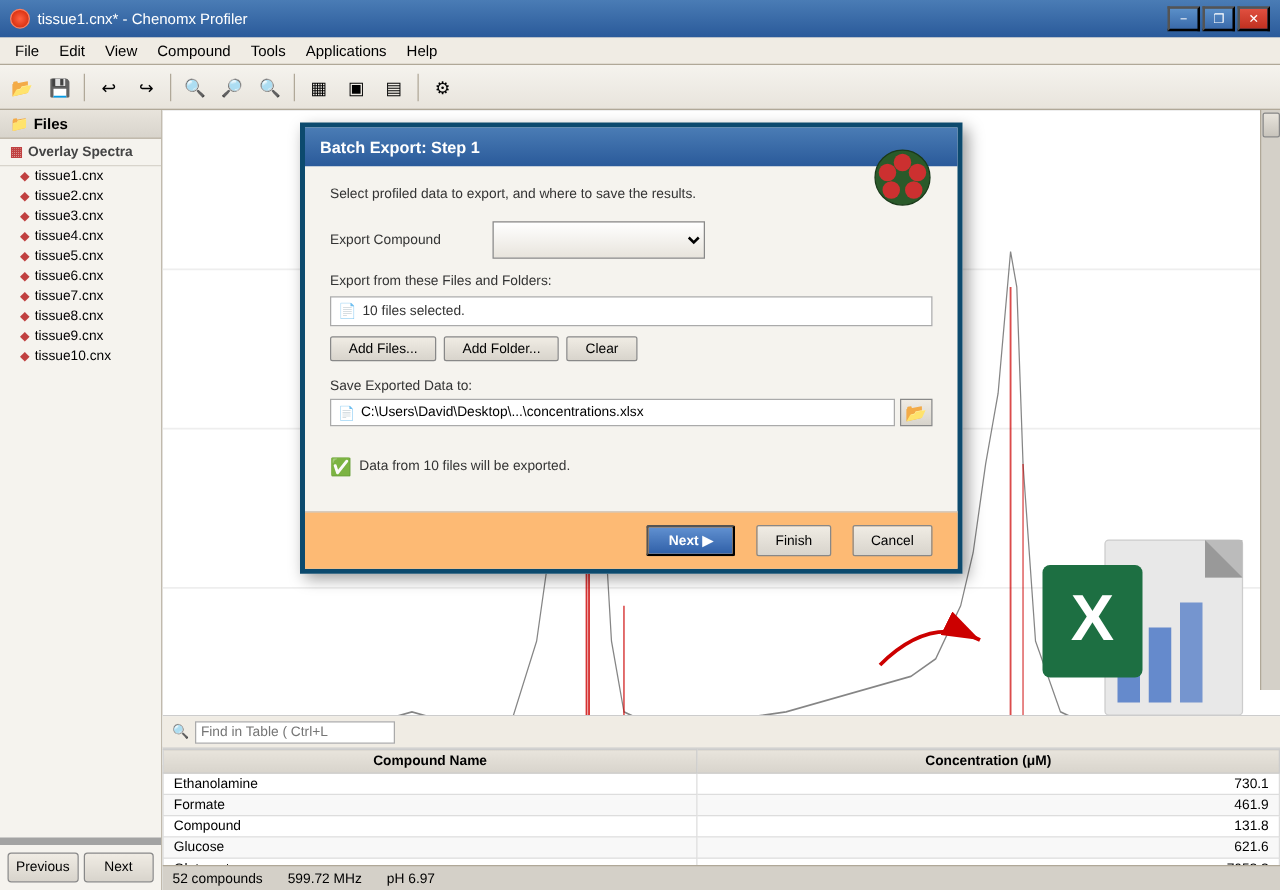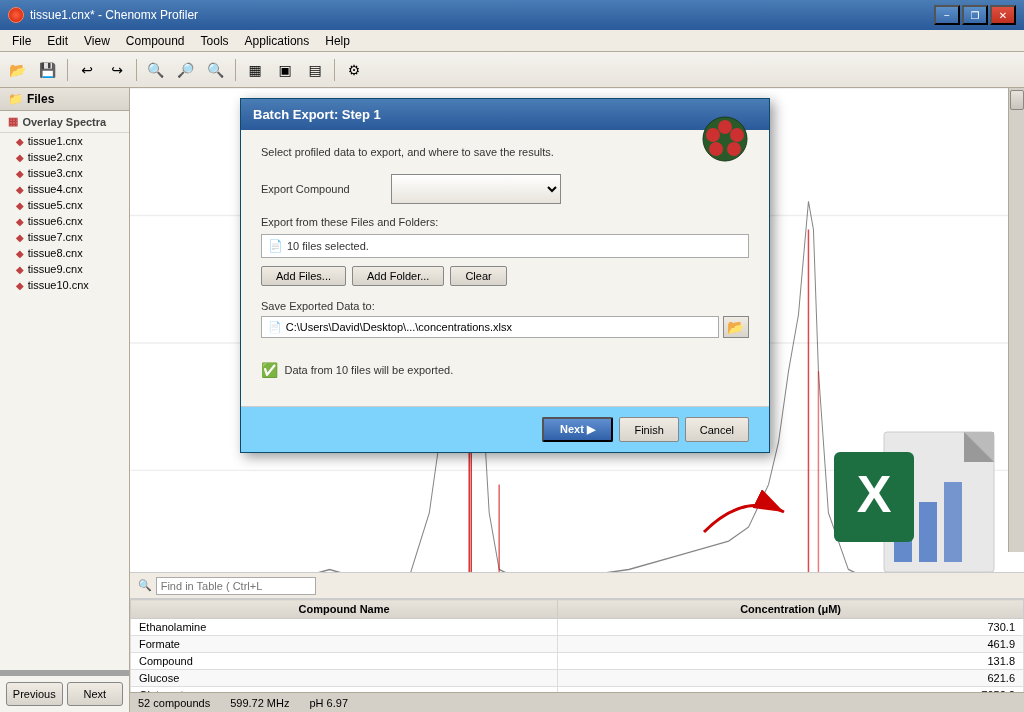--- a/index.html
+++ b/index.html
@@ -192,21 +192,21 @@
       z-index: 100;
     }
 
     
     .dialog {
       position: absolute;
       top: 10px;
       left: 110px;
       width: 530px;
       background: #f5f3ee;
-      border: 1px solid #0c4a6e;
+      border: 4px solid #0c4a6e;
       box-shadow: 4px 4px 12px rgba(0,0,0,0.4);
       z-index: 200;
     }
     .dialog-header {
       background: linear-gradient(to bottom, #4a7cb5, #2a5a9a);
       color: white;
       padding: 8px 12px;
       font-size: 13px;
       font-weight: bold;
       display: flex; justify-content: space-between; align-items: center;
@@ -304,24 +304,24 @@
       align-items: center;
       gap: 6px;
       font-size: 11px;
       color: #333;
       margin: 8px 0 12px 0;
     }
     .status-icon { color: #28a028; font-size: 14px; }
     .dialog-footer {
       display: flex;
       justify-content: flex-end;
-      gap: 6px;
+      gap: 17px;
       padding: 10px 20px;
       border-top: 1px solid #ccc;
-      background: #7dd3fc;
+      background: #fdba74;
     }
     .btn-primary {
       padding: 4px 16px;
       background: linear-gradient(to bottom, #6090d0, #3060a8);
       color: white;
       border: 1px solid #2050880;
       border-radius: 2px;
       font-size: 11px;
       cursor: pointer;
       font-weight: bold;

